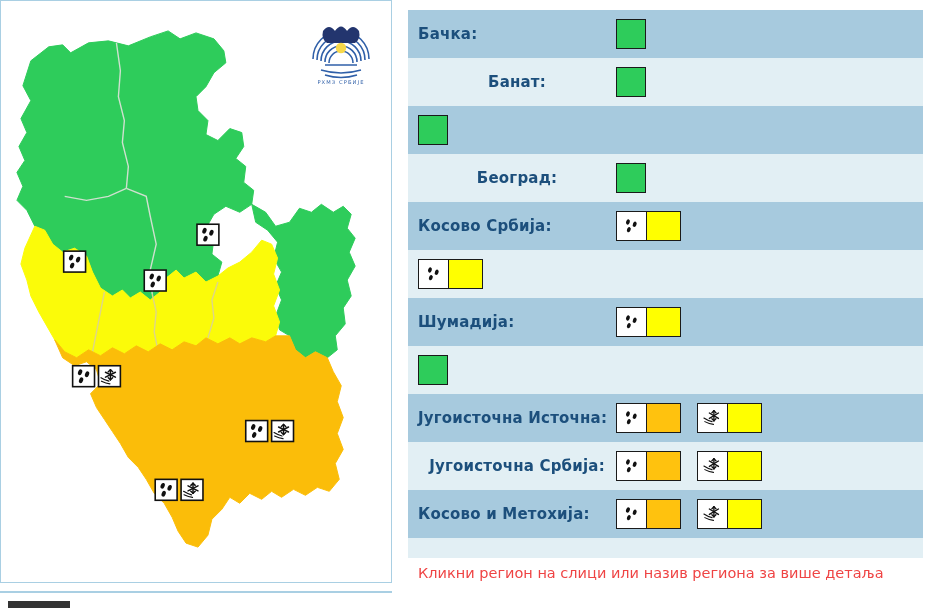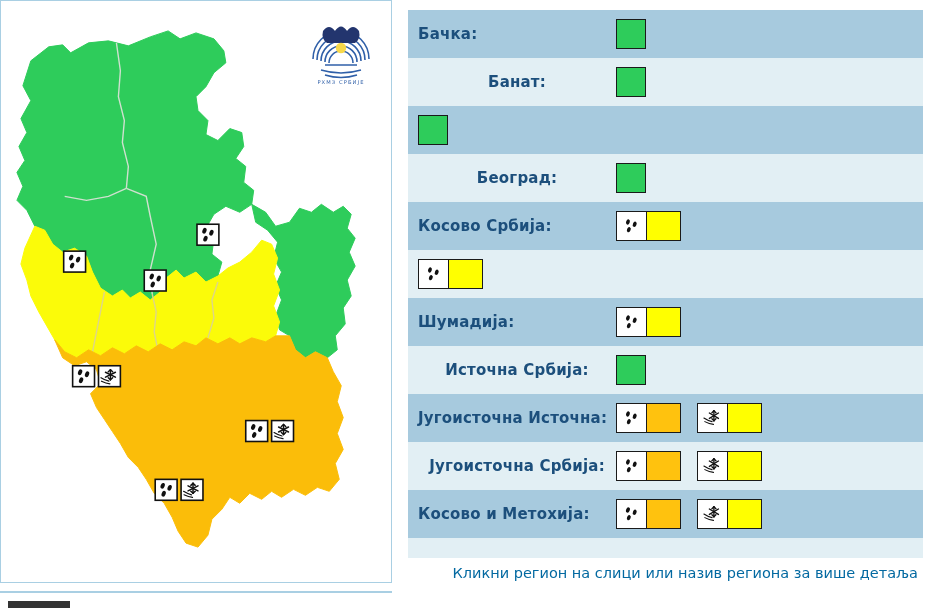--- a/index.html
+++ b/index.html
@@ -69,24 +69,23 @@
     display:flex;align-items:center;justify-content:center;
     border-right:1px solid #1a1a1a;
   }
   .badge .ico svg{display:block;}
   .badge .sw{width:33px;height:28px;}
   .badge.solo{border:1px solid #1a1a1a;}
   .badge.solo .sw{width:28px;height:28px;}
 
   .footer-note{
     position:absolute;left:418px;top:565px;width:500px;
-    color:#0369a1;
+    color:#ef4444;
     font-size:14.5px;
     white-space:nowrap;
-    text-align:right;
   }
 </style>
 </head>
 <body>
 
 <div class="page">
 
   <div class="map-panel">
     <div class="map-wrap">
       <svg class="map-svg" viewBox="0 0 392 583" preserveAspectRatio="none">
@@ -292,21 +291,20 @@
               <ellipse cx="7.5" cy="14" rx="2.0" ry="3.0" transform="rotate(22 7.5 14)"></ellipse>
             </g>
               </svg>
           </span>
           <span class="sw" style="background:#ffff00"></span>
         </span>
       </span>
     </div>
 
     <div class="row even">
-      <span class="row-label">Источна Србија:</span>
       <span class="badges">
         <span class="badge solo">
           <span class="sw" style="background:#2ecc5b"></span>
         </span>
       </span>
     </div>
 
     <div class="row odd">
       <span class="row-label">Југоисточна Источна:</span>
       <span class="badges">

